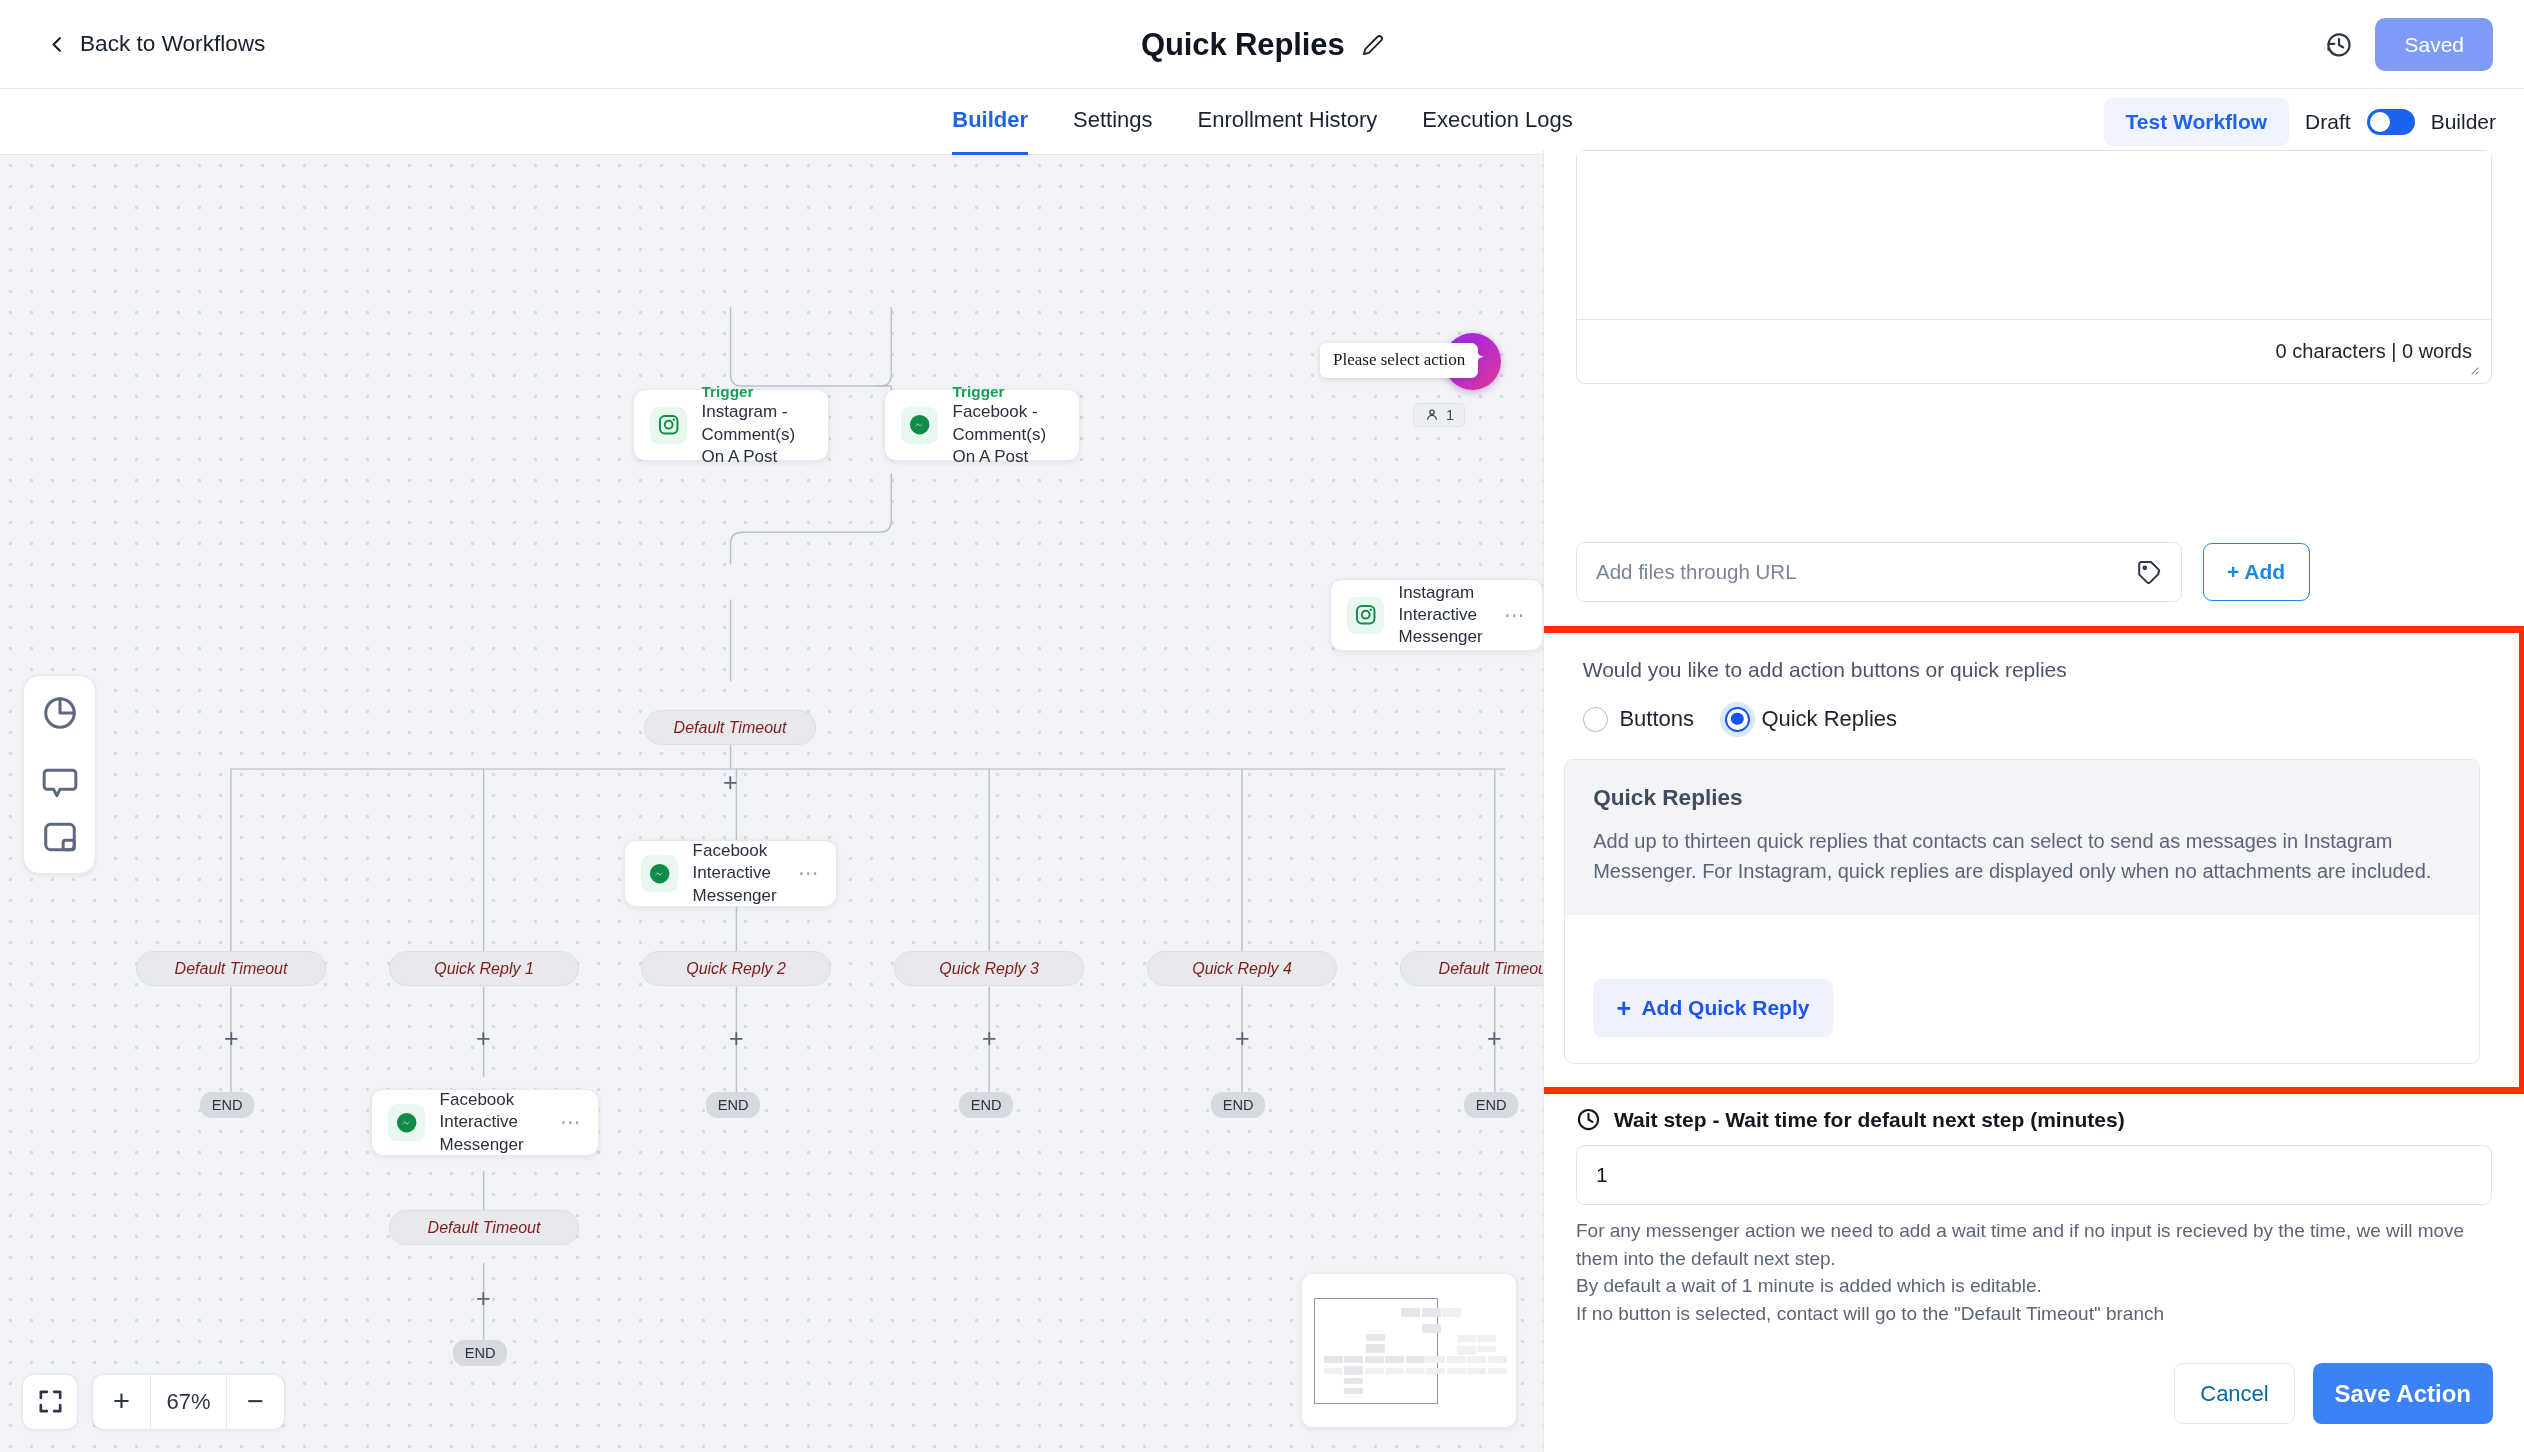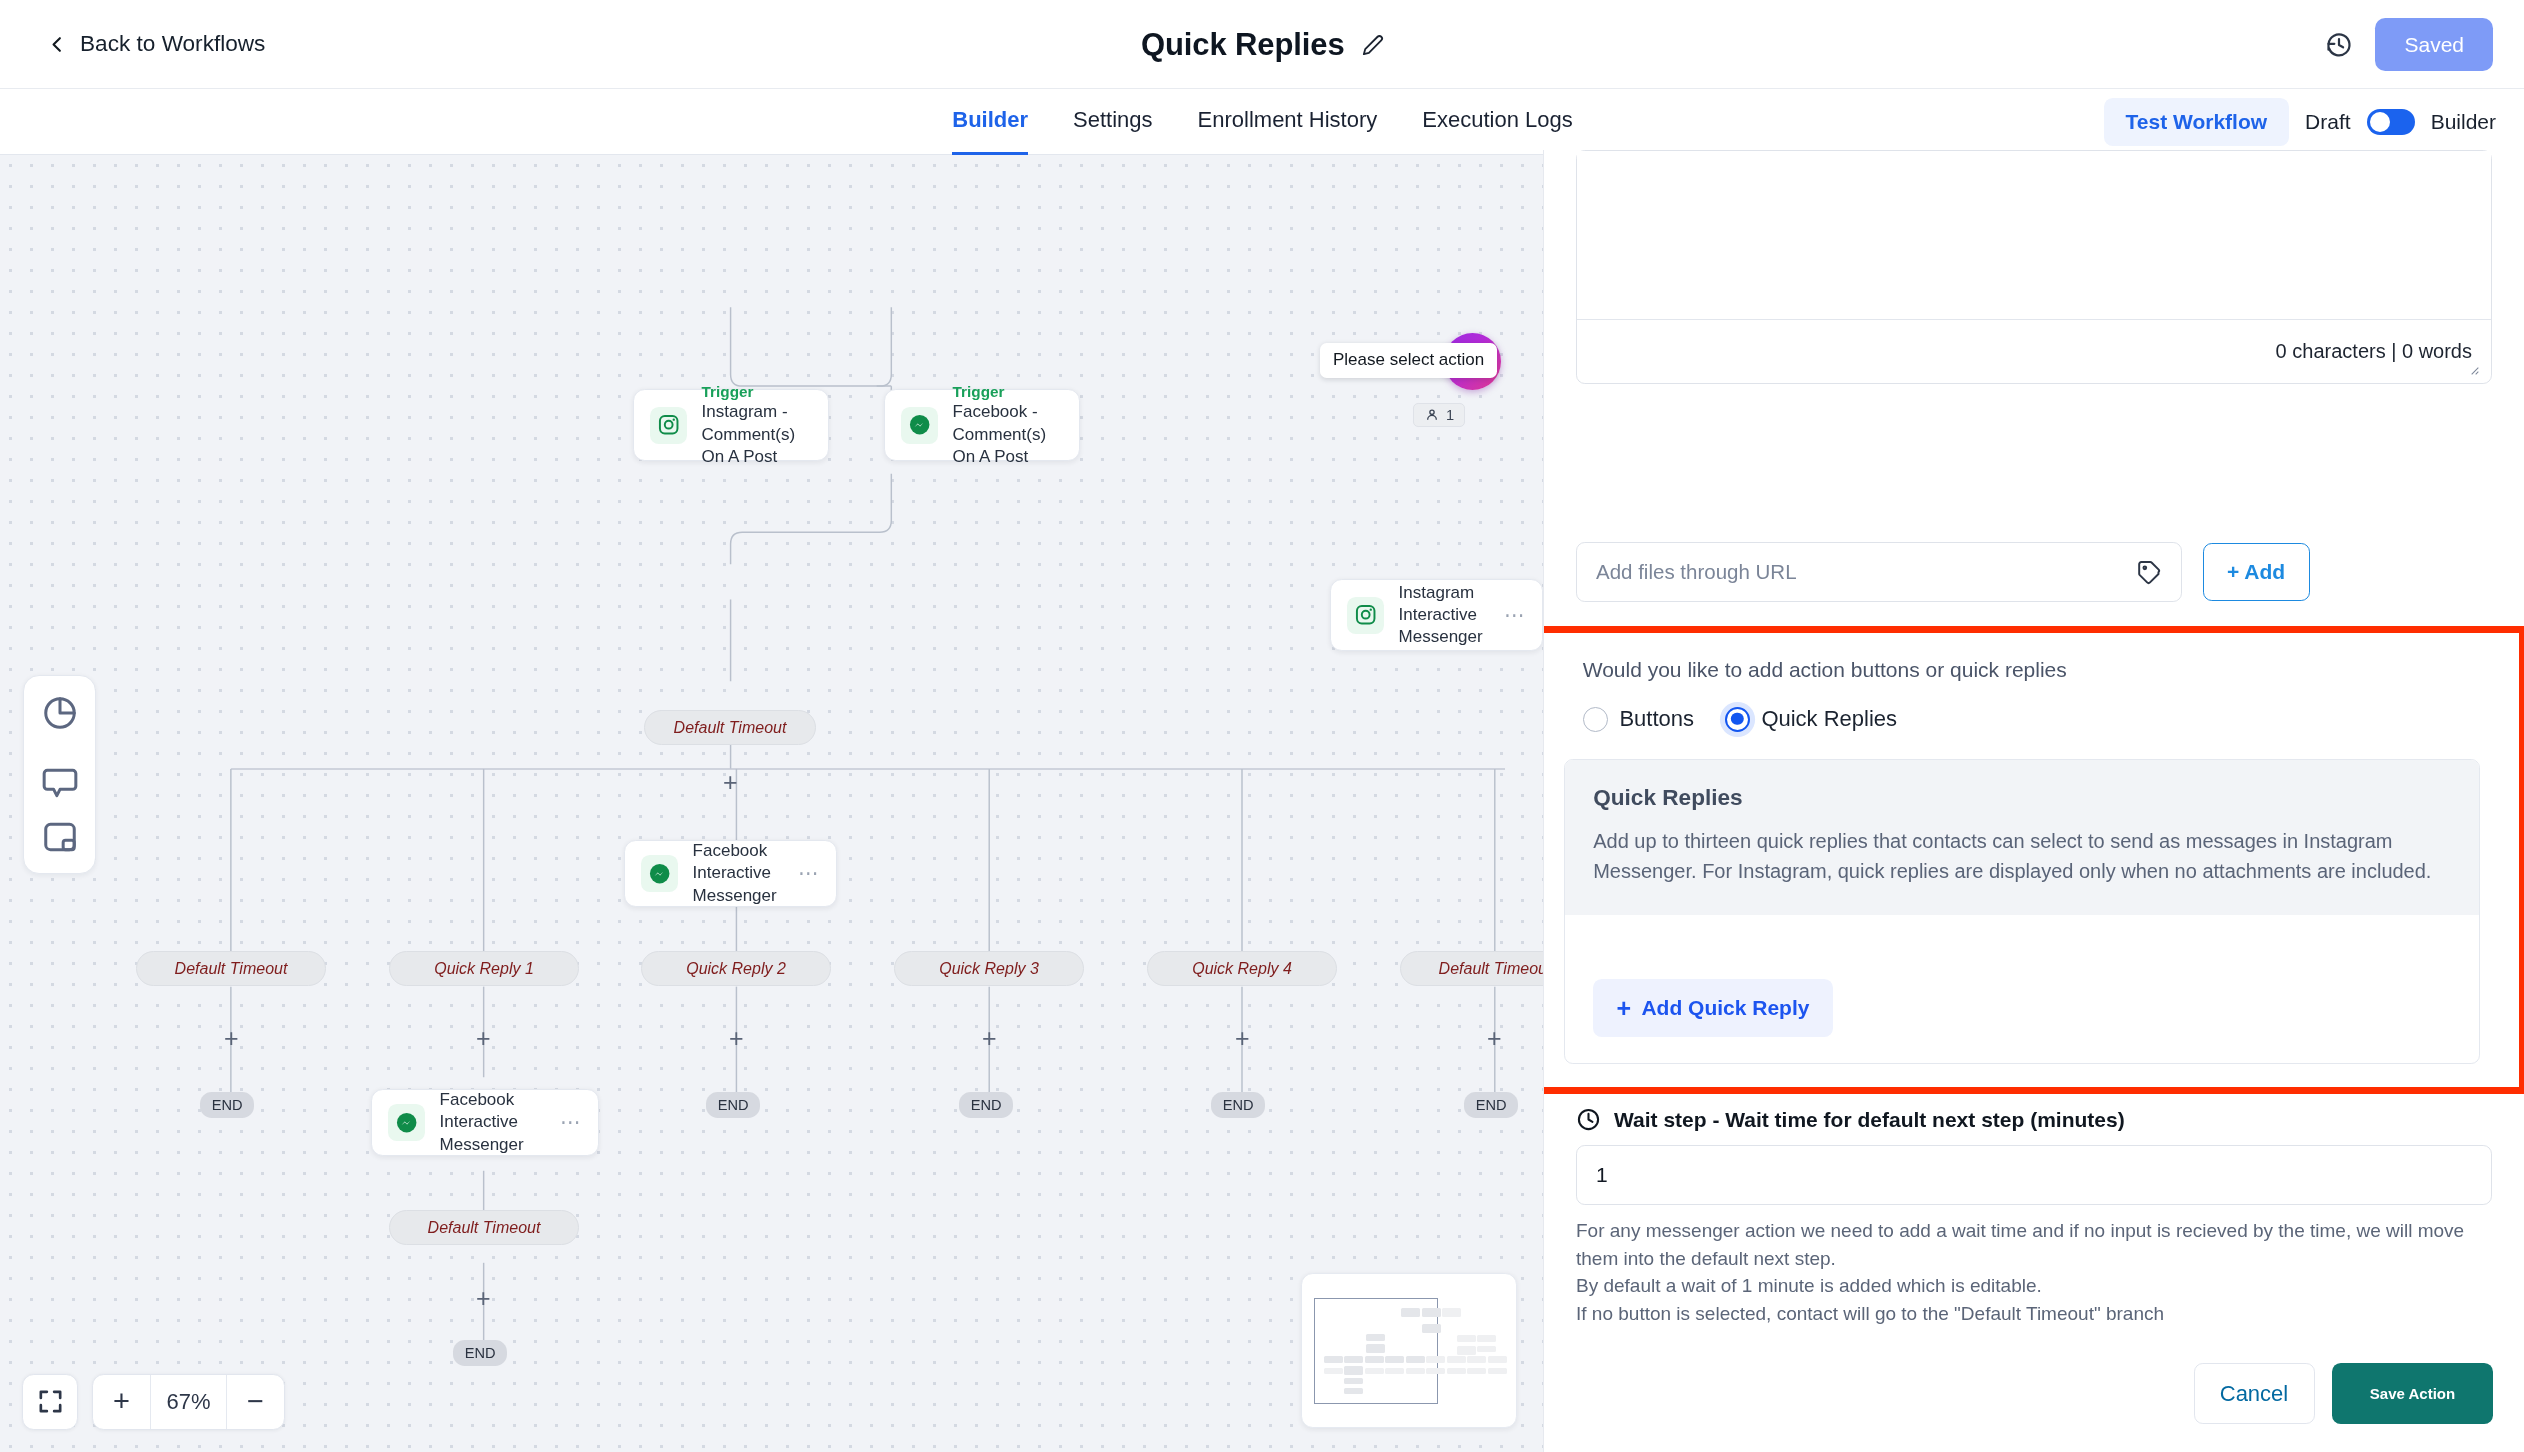--- a/index.html
+++ b/index.html
@@ -263,21 +263,21 @@
     position: absolute; left: 0; right: 0; bottom: 0; height: 117px;
     display: flex; align-items: center; justify-content: flex-end;
     gap: 17.5px; padding-right: 32px; background: #fff;
   }
   .cancel-btn {
     height: 61px; min-width: 121px; border: 1.5px solid #e2e6ee; border-radius: 8.8px;
     background: #fff; color: #0369a1; font-size: 22px; font-family: inherit; cursor: pointer;
   }
   .save-action-btn {
     height: 61px; min-width: 161px; border: none; border-radius: 8.8px;
-    background: #0f766e; color: #fff; font-size: 15px; font-weight: 600;
+    background: #3b82f6; color: #fff; font-size: 24px; font-weight: 600;
     font-family: inherit; cursor: pointer; padding: 0 22px;
   }
 </style>
 </head>
 <body>
 
 <div id="app">
 
   <div class="topbar">
     <div class="back-link">
@@ -385,21 +385,21 @@
       </div>
     </div>
 
     <div class="ai-badge" style="left:1444px; top:178px;">
       <svg width="32" height="32" viewBox="0 0 24 24" fill="#fff">
         <path d="M15 3.2l1.35 3.45L19.8 8l-3.45 1.35L15 12.8l-1.35-3.45L10.2 8l3.45-1.35z"></path>
         <path d="M8.4 11.6l.85 2.2 2.2.85-2.2.85-.85 2.2-.85-2.2-2.2-.85 2.2-.85z"></path>
       </svg>
     </div>
 
-    <div class="tooltip" style="left:1320px; top:188px;">Please select action</div>
+    <div class="tooltip" style="left:1320px; top:188px;font-family:Liberation Serif, serif;">Please select action</div>
     <div class="counter-chip" style="left:1413px; top:248px;">
       <svg width="16" height="16" viewBox="0 0 24 24" fill="none" stroke="#3b4454" stroke-width="2">
           <circle cx="12" cy="8" r="3.2"></circle>
           <path d="M5.5 19a6.5 6.5 0 0 1 13 0"></path>
         </svg>
       <span>1</span>
     </div>
 
     <div class="node" style="left:1330px; top:424px; width:213px; height:72px;">
       <div class="node-ico">

